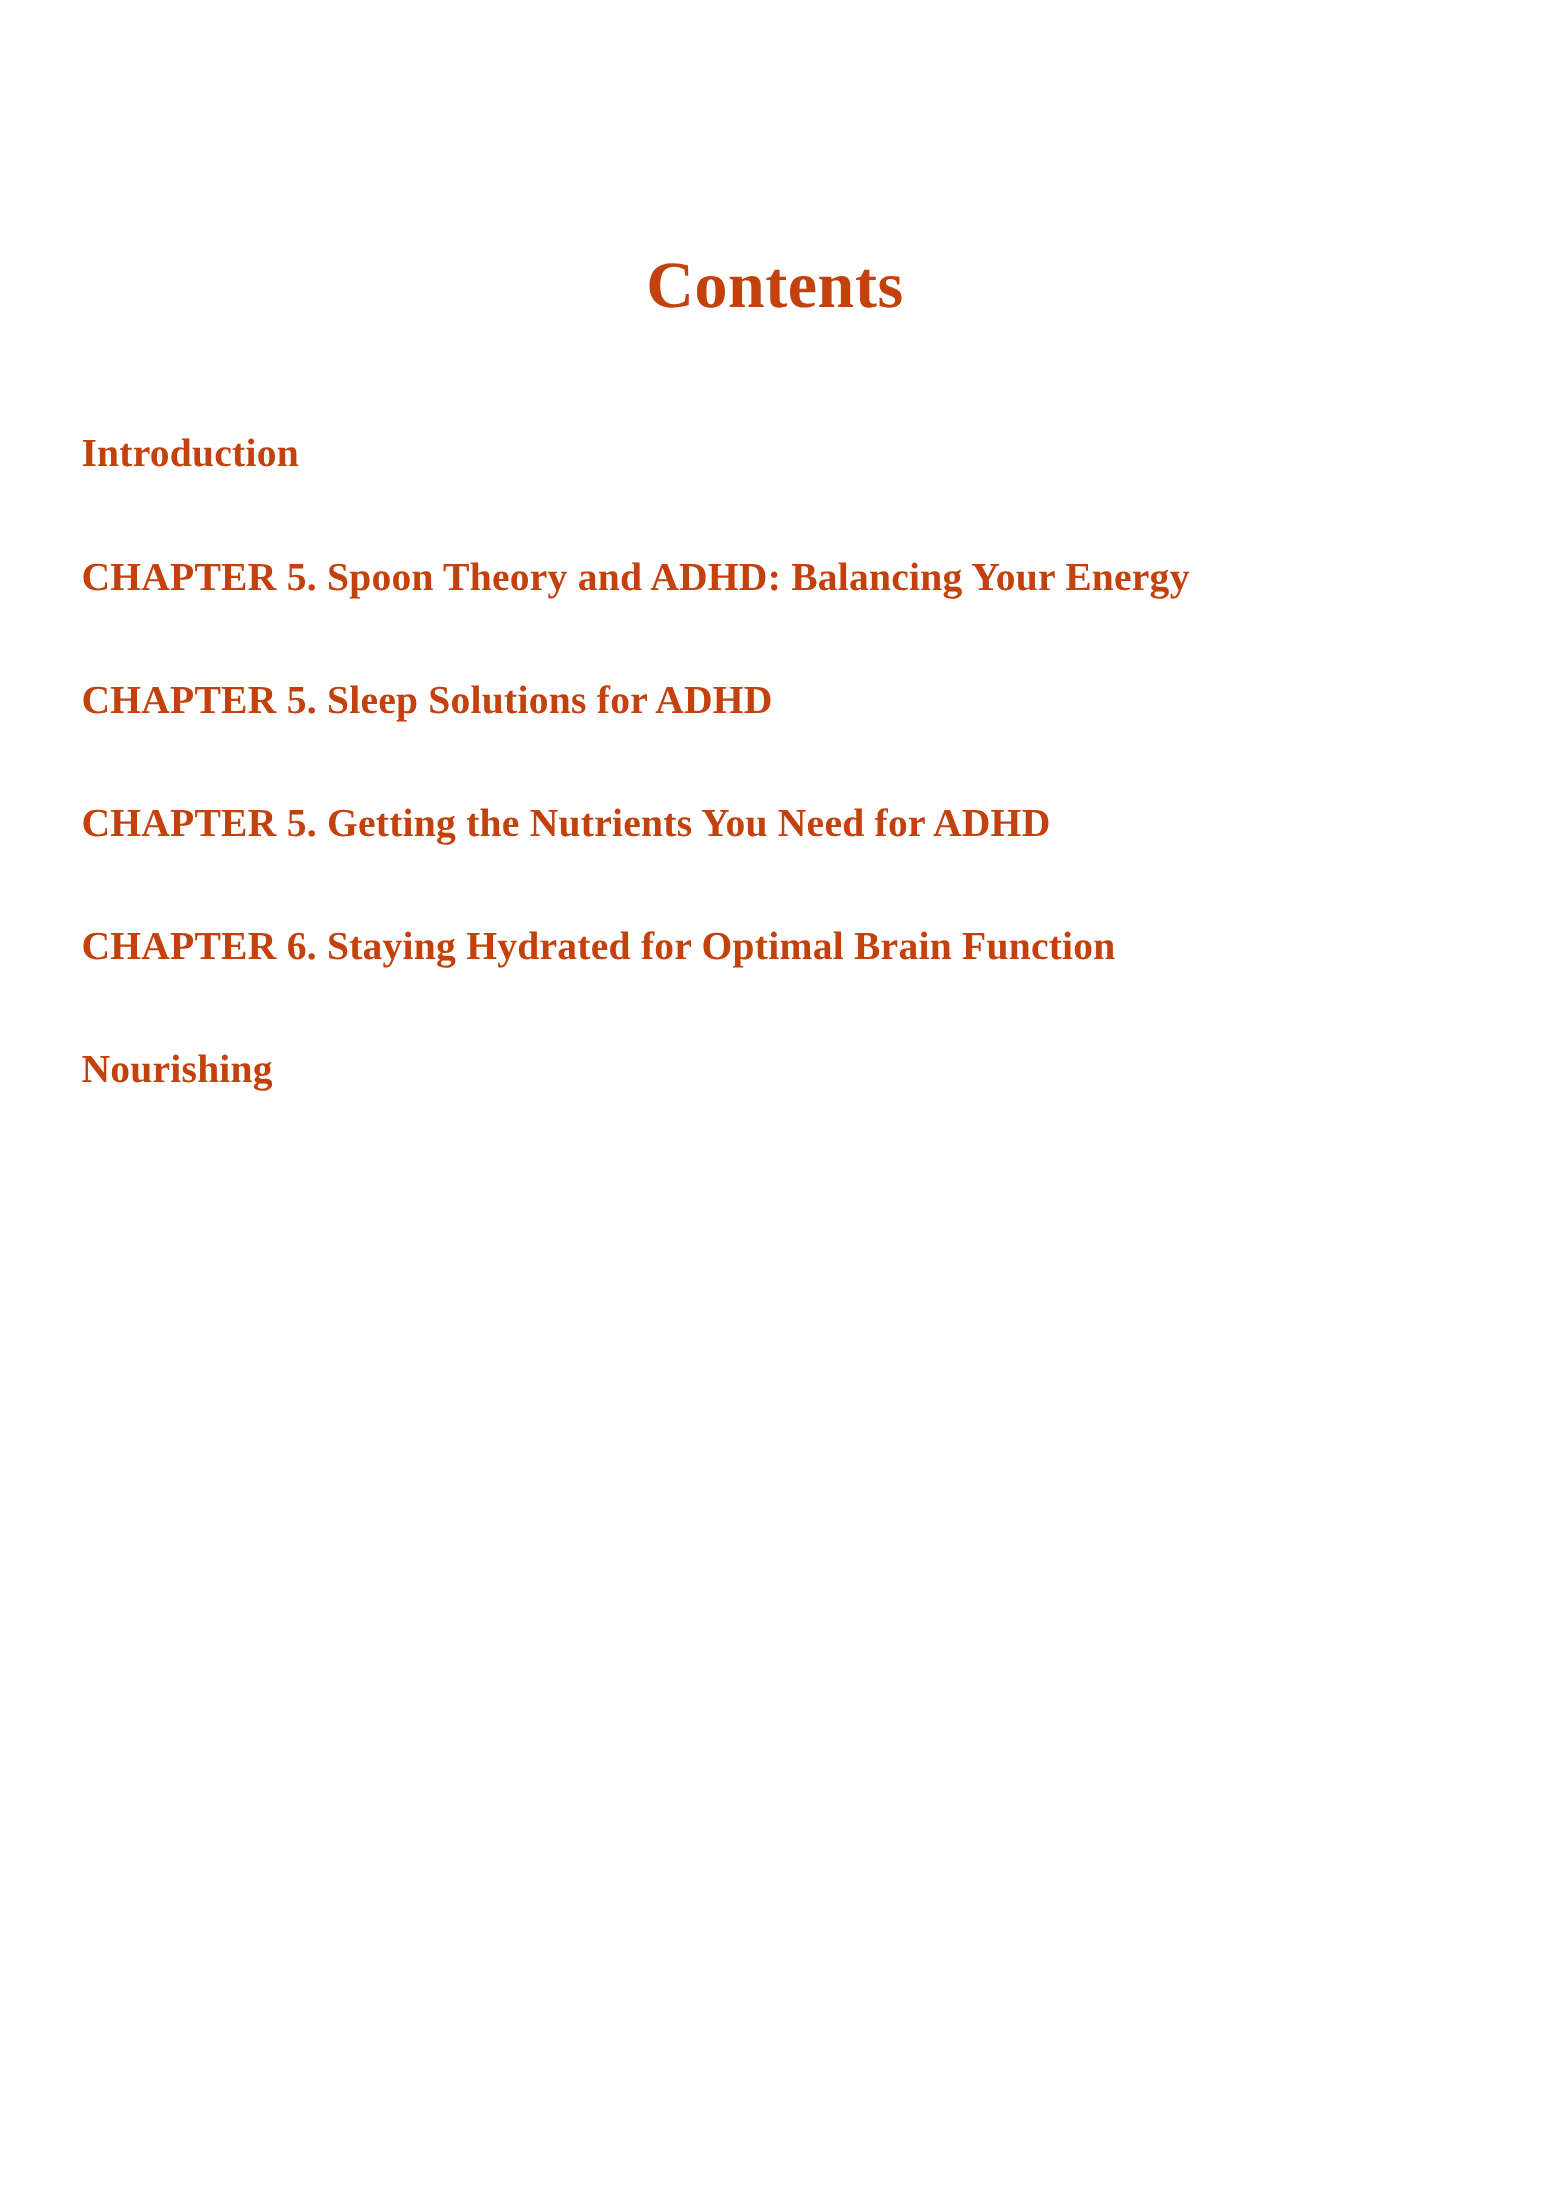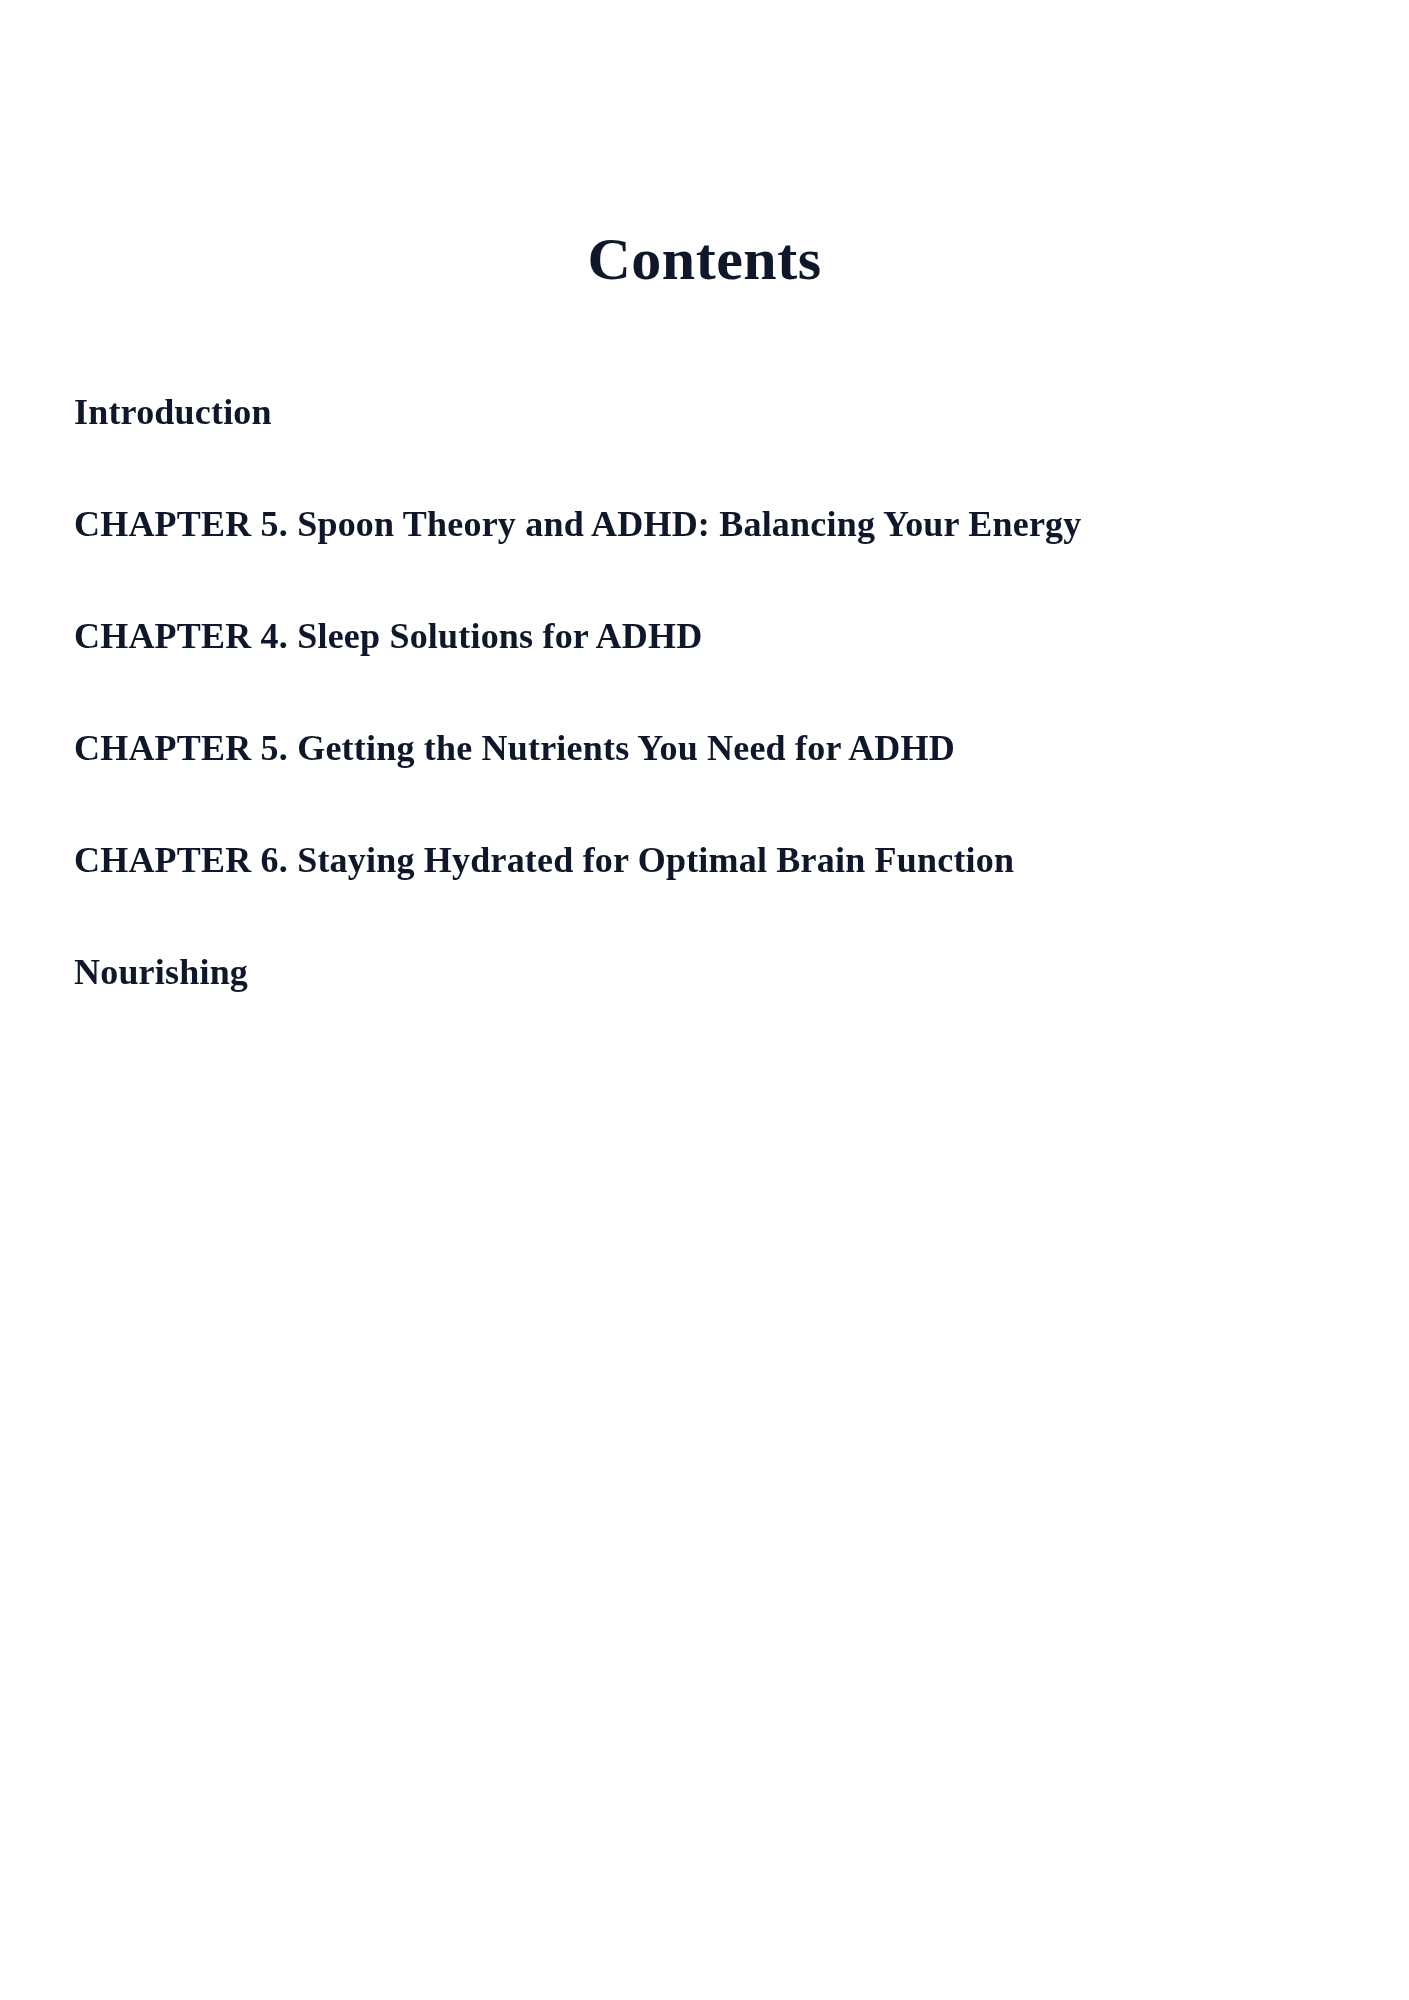--- a/index.html
+++ b/index.html
@@ -5,21 +5,21 @@
   html, body {
     margin: 0;
     padding: 0;
     background: #ffffff;
   }
   .page {
     position: relative;
     width: 1409px;
     height: 2000px;
     background: #ffffff;
-    color: #0f172a;
+    color: #c2410c;
     font-family: "Liberation Serif", "DejaVu Serif", serif;
     font-weight: 700;
     overflow: hidden;
     box-sizing: border-box;
   }
   .contents-title {
     margin: 0;
     padding-top: 229px;
     font-size: 60px;
     line-height: 1;
@@ -43,19 +43,19 @@
 </head>
 <body>
 
 <div class="page">
 
   <h1 class="contents-title">Contents</h1>
 
   <div class="toc">
     <div class="toc-entry">Introduction</div>
     <div class="toc-entry">CHAPTER 5. Spoon Theory and ADHD: Balancing Your Energy</div>
-    <div class="toc-entry">CHAPTER 4. Sleep Solutions for ADHD</div>
+    <div class="toc-entry">CHAPTER 5. Sleep Solutions for ADHD</div>
     <div class="toc-entry">CHAPTER 5. Getting the Nutrients You Need for ADHD</div>
     <div class="toc-entry">CHAPTER 6. Staying Hydrated for Optimal Brain Function</div>
     <div class="toc-entry">Nourishing</div>
   </div>
 
 </div>
 
 </body></html>

